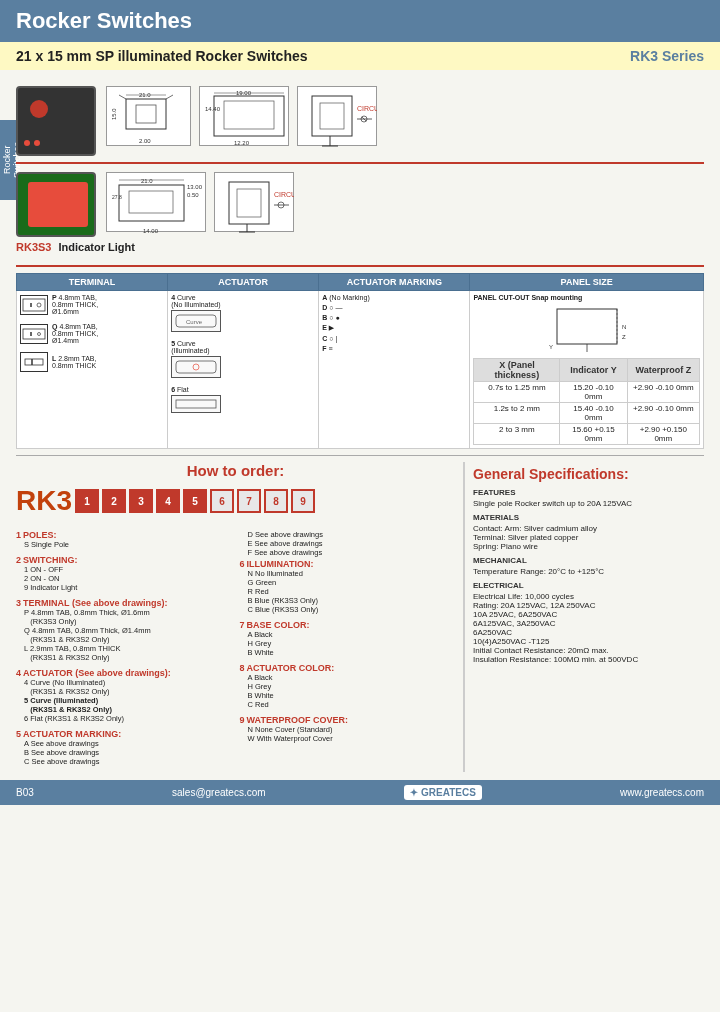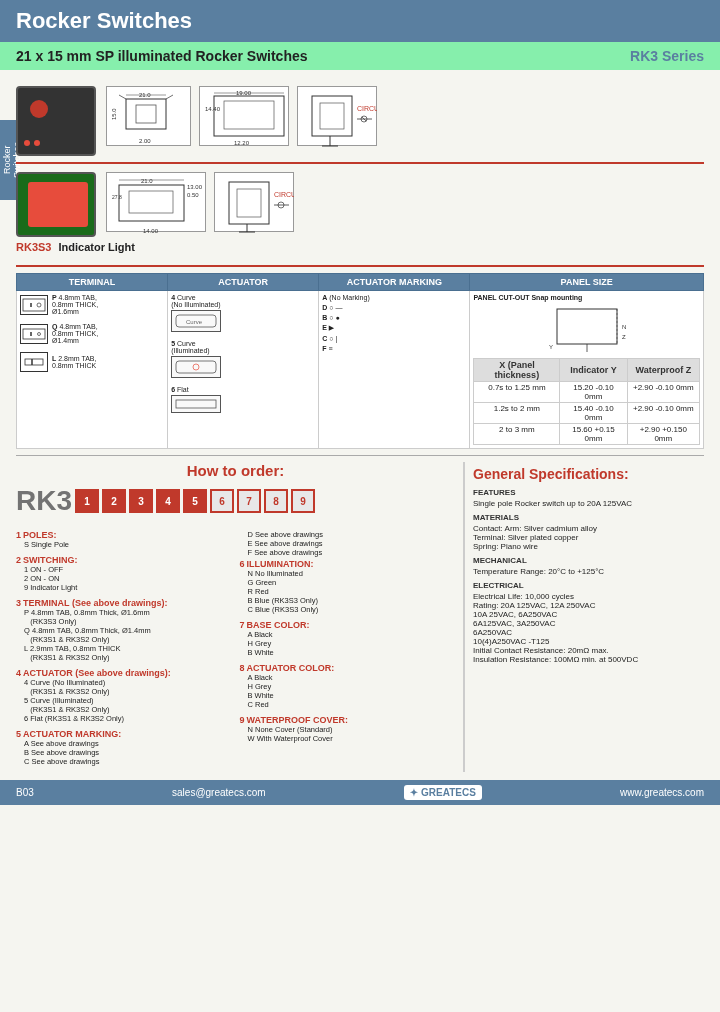--- a/index.html
+++ b/index.html
@@ -14,21 +14,21 @@
     .header-bar {
       background: #5a7fa0;
       padding: 8px 16px;
     }
     .header-bar h1 {
       color: white;
       font-size: 22px;
       font-weight: bold;
     }
     .sub-header {
-      background: #86efac;
+      background: #fef9c3;
       padding: 6px 16px;
       display: flex;
       justify-content: space-between;
       align-items: center;
       gap: 8px;
     }
     .sub-header .title {
       font-size: 14px;
       font-weight: bold;
       color: #222;
@@ -182,21 +182,21 @@
     }
     .order-code-display {
       display: flex;
       align-items: center;
       gap: 3px;
       margin-bottom: 8px;
     }
     .rk3-prefix {
       font-size: 28px;
       font-weight: bold;
-      color: #737373;
+      color: #c2410c;
     }
     .order-box {
       width: 24px;
       height: 24px;
       border: 2px solid #c0392b;
       display: flex;
       align-items: center;
       justify-content: center;
       font-size: 10px;
       font-weight: bold;
@@ -557,21 +557,21 @@
             <span class="option-num">3</span>
             <span class="option-header"> TERMINAL (See above drawings):</span>
             <div style="padding-left:8px;">P  4.8mm TAB, 0.8mm Thick, Ø1.6mm<br>&nbsp;&nbsp;&nbsp;(RK3S3 Only)</div>
             <div style="padding-left:8px;">Q  4.8mm TAB, 0.8mm Thick, Ø1.4mm<br>&nbsp;&nbsp;&nbsp;(RK3S1 &amp; RK3S2 Only)</div>
             <div style="padding-left:8px;">L  2.9mm TAB, 0.8mm THICK<br>&nbsp;&nbsp;&nbsp;(RK3S1 &amp; RK3S2 Only)</div>
           </div>
           <div class="option-group">
             <span class="option-num">4</span>
             <span class="option-header"> ACTUATOR (See above drawings):</span>
             <div style="padding-left:8px;">4  Curve (No Illuminated)<br>&nbsp;&nbsp;&nbsp;(RK3S1 &amp; RK3S2 Only)</div>
-            <div style="padding-left:8px;">5  Curve (Illuminated)<br>&nbsp;&nbsp;&nbsp;(RK3S1 &amp; RK3S2 Only)</div>
+            <div style="padding-left:8px;font-weight:bold;">5  Curve (Illuminated)<br>&nbsp;&nbsp;&nbsp;(RK3S1 &amp; RK3S2 Only)</div>
             <div style="padding-left:8px;">6  Flat (RK3S1 &amp; RK3S2 Only)</div>
           </div>
           <div class="option-group">
             <span class="option-num">5</span>
             <span class="option-header"> ACTUATOR MARKING:</span>
             <div style="padding-left:8px;">A  See above drawings</div>
             <div style="padding-left:8px;">B  See above drawings</div>
             <div style="padding-left:8px;">C  See above drawings</div>
           </div>
         </div>

